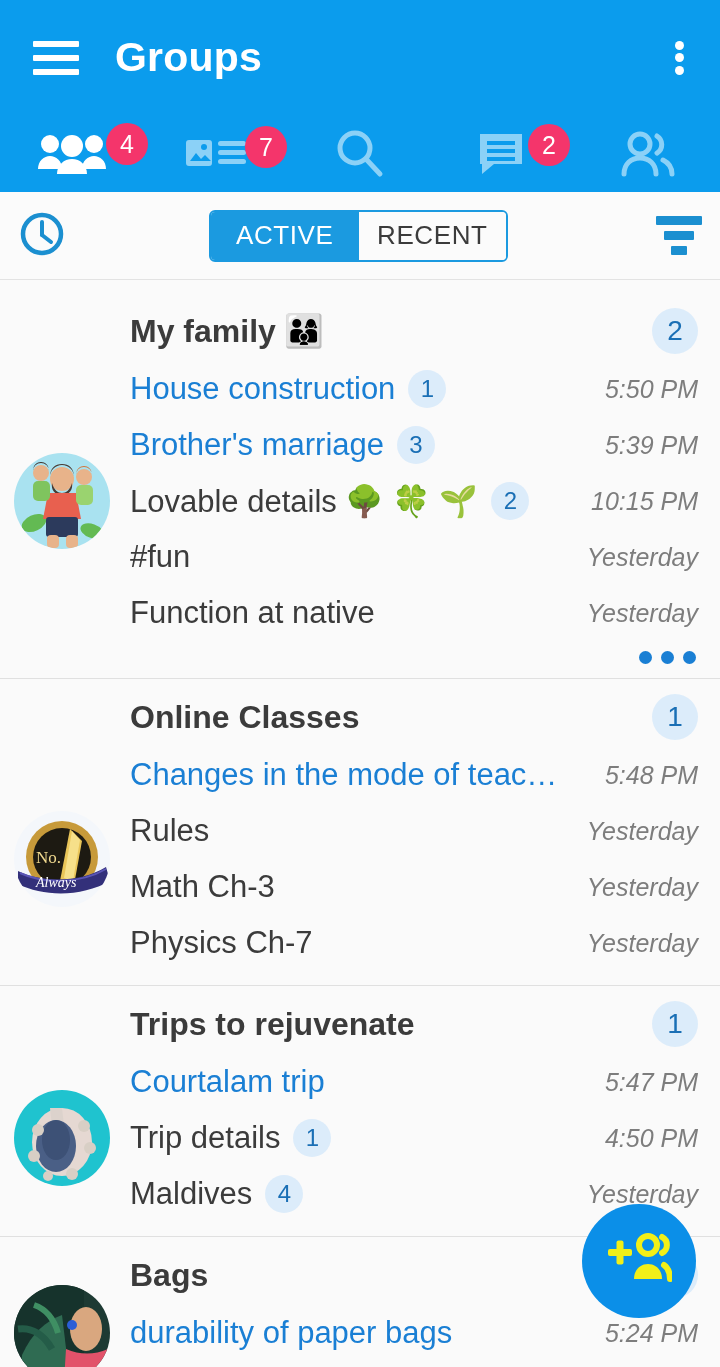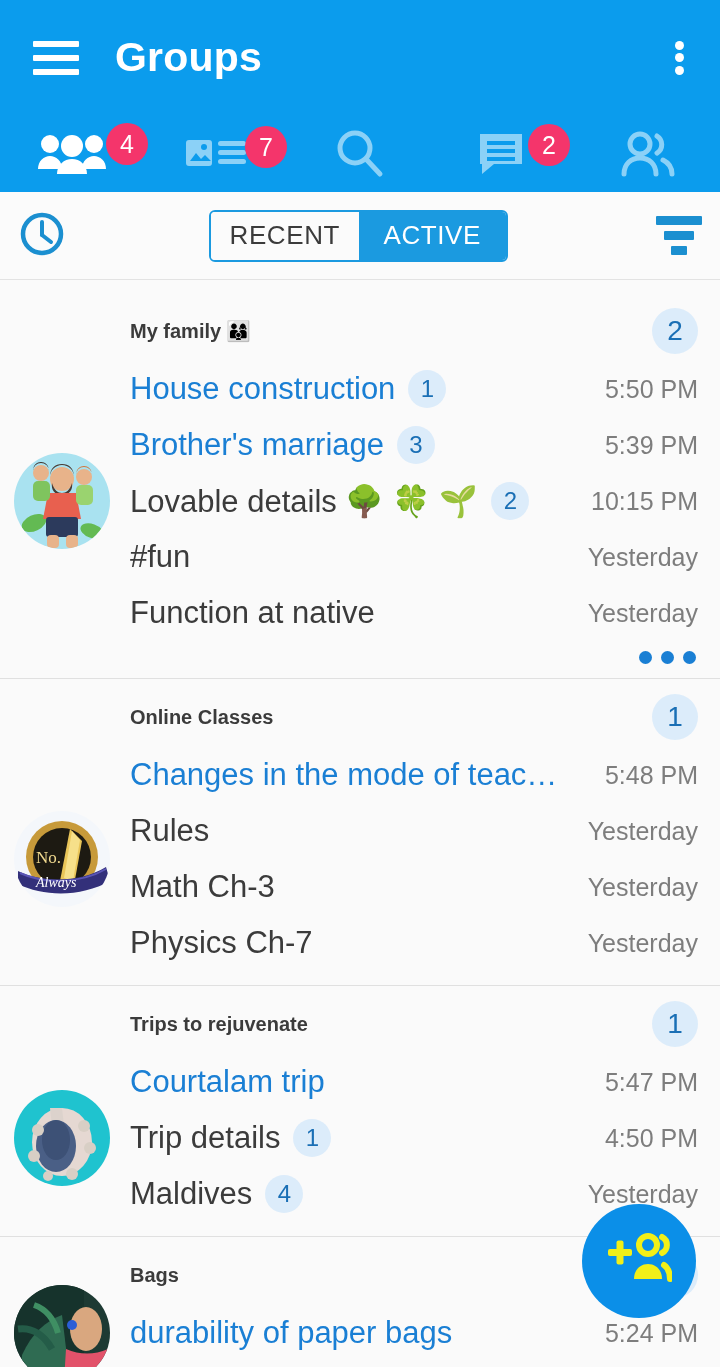--- a/index.html
+++ b/index.html
@@ -41,33 +41,33 @@
   .seg.off { background:#fbfbfb; color:#3b3b3b; }
   .seg.on { background:#1b9ae0; color:#ffffff; }
   .funnel { margin-left:auto; display:flex; flex-direction:column; align-items:center;
     gap:6px; cursor:pointer; }
   .funnel b { display:block; background:#1b8fd0; border-radius:1px; }
 
   
   .list { position:absolute; top:293px; left:0; right:0; bottom:0; background:#fafafa; }
   .group { border-bottom:1px solid #e0e0e0; padding:8px 0 14px 0; position:relative; }
   .group-head { display:flex; align-items:center; padding:0 22px 0 130px; height:60px; }
-  .group-title { font-size:20px; font-weight:bold; color:#3b3b3b; }
+  .group-title { font-size:32px; font-weight:bold; color:#3b3b3b; }
   .group-count { margin-left:auto; min-width:46px; height:46px; border-radius:23px;
     background:#dcecfa; color:#1a6fb5; font-size:28px; display:flex;
     align-items:center; justify-content:center; }
   .topic { display:flex; align-items:center; height:56px; padding:0 22px 0 130px; }
   .topic-name { font-size:31px; white-space:nowrap; overflow:hidden; }
   .topic-name.unread { color:#1a7fd4; }
   .topic-name.read { color:#3b3b3b; }
   .topic-badge { margin-left:13px; min-width:38px; height:38px; border-radius:19px;
     background:#dcecfa; color:#1a6fb5; font-size:24px; display:flex;
     align-items:center; justify-content:center; flex:none; }
   .topic-time { margin-left:auto; font-size:25px; color:#7d7d7d; padding-left:16px;
-    white-space:nowrap; }
+    white-space:nowrap;font-style:italic; }
   .more-dots { display:flex; justify-content:flex-end; gap:9px; padding:10px 24px 0 0; }
   .more-dots i { width:13px; height:13px; border-radius:50%; background:#1a7fd4; display:block; }
 
   
   .avatar { position:absolute; left:14px; width:96px; height:96px; border-radius:50%;
     overflow:hidden;text-decoration:underline; }
 
   
   .fab { position:absolute; right:24px; bottom:49px; width:114px; height:114px;
     border-radius:50%; background:#0b8fe8; display:flex; align-items:center;
@@ -171,22 +171,22 @@
   <div class="filterbar">
     <span>
       <svg width="48" height="48" viewBox="0 0 48 48">
         <circle cx="24" cy="24" r="19" fill="none" stroke="#1b8fd0" stroke-width="4.5"></circle>
         <line x1="24" y1="12" x2="24" y2="25" stroke="#1b8fd0" stroke-width="4" stroke-linecap="round"></line>
         <line x1="24" y1="25" x2="33" y2="32" stroke="#1b8fd0" stroke-width="4" stroke-linecap="round"></line>
       </svg>
     </span>
 
     <div class="segment">
+      <div class="seg on">ACTIVE</div>
       <div class="seg off">RECENT</div>
-      <div class="seg on">ACTIVE</div>
     </div>
 
     <div class="funnel">
       <b style="width:46px;height:9px;"></b>
       <b style="width:30px;height:9px;"></b>
       <b style="width:16px;height:9px;"></b>
     </div>
   </div>
 
   <div class="list">

